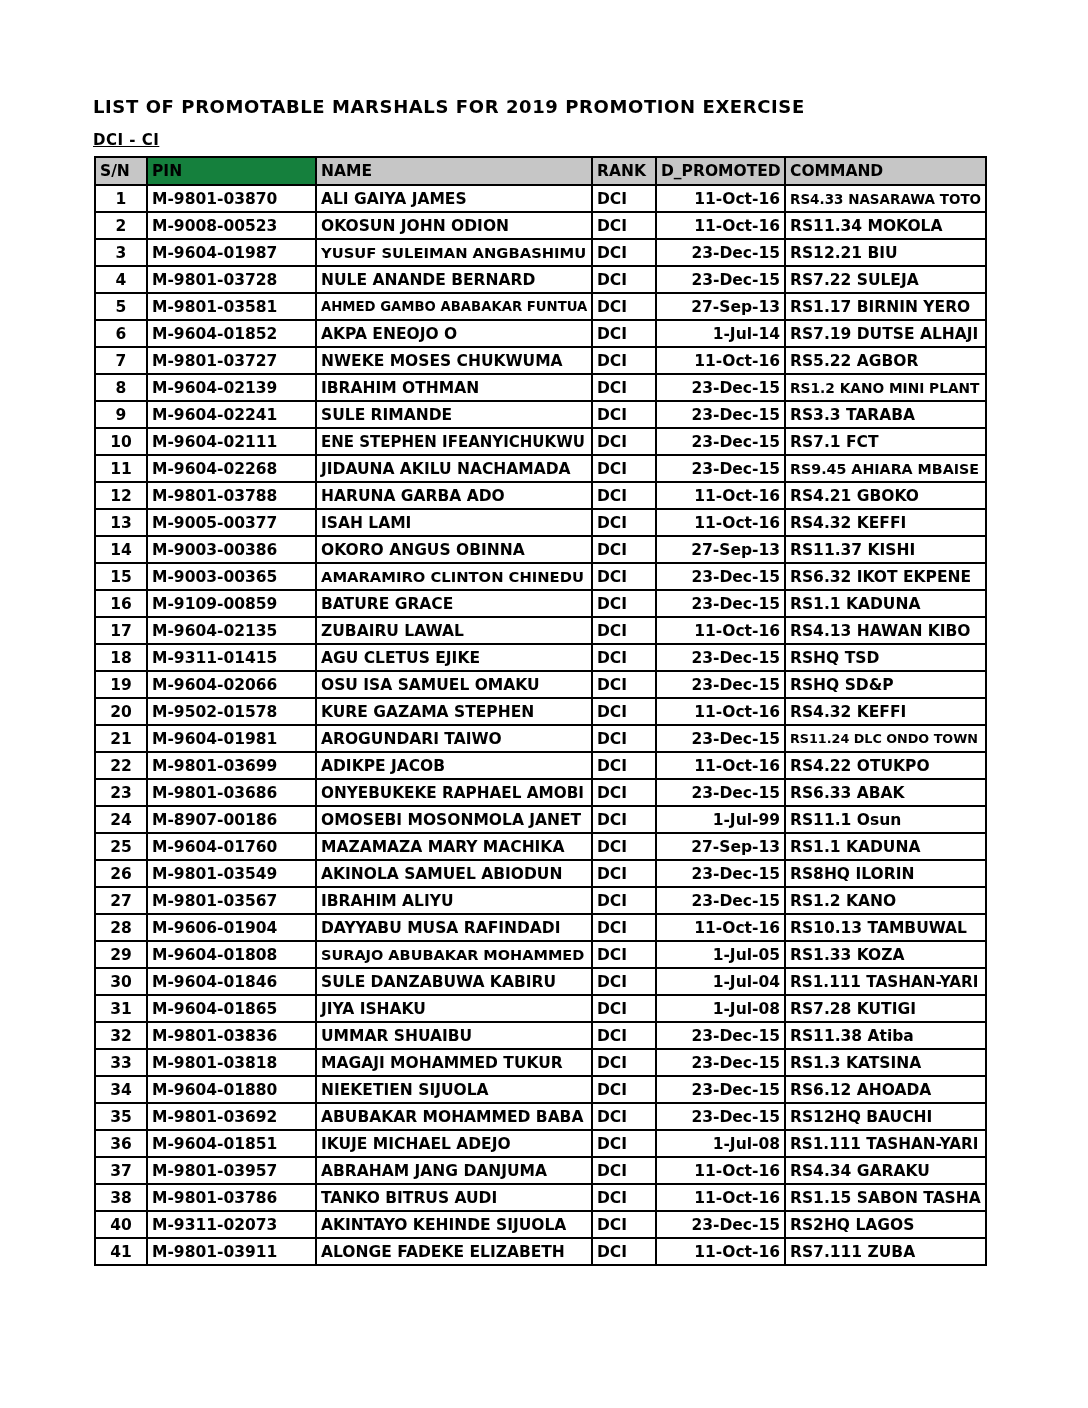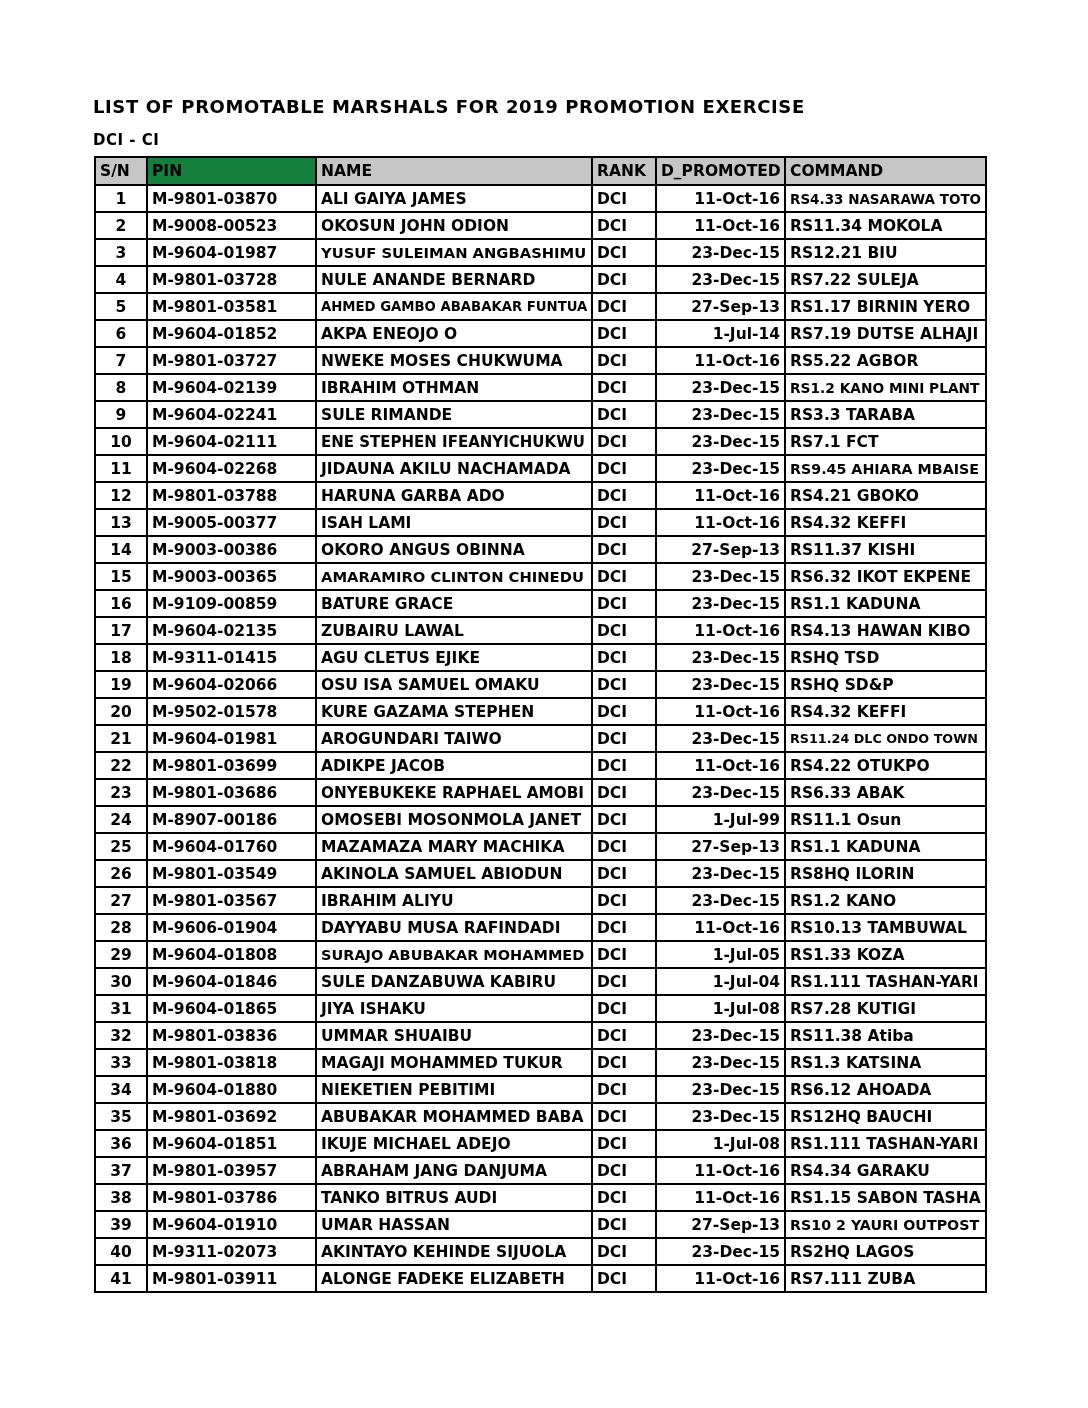--- a/index.html
+++ b/index.html
@@ -28,20 +28,21 @@
   }
   .subtitle {
     position: absolute;
     left: 93px;
     top: 131px;
     font-size: 15px;
     font-weight: 700;
     letter-spacing: 0.5px;
     color: #000;
     white-space: nowrap;
+    text-decoration: underline;
   }
   table.roster {
     position: absolute;
     left: 94px;
     top: 156px;
     border-collapse: collapse;
     table-layout: fixed;
     width: 891px;
     border: 1px solid #b91c1c;
   }
@@ -361,21 +362,21 @@
       <td class="c-sn">33</td>
       <td class="c-pin">M-9801-03818</td>
       <td class="c-name">MAGAJI MOHAMMED TUKUR</td>
       <td class="c-rank">DCI</td>
       <td class="c-date">23-Dec-15</td>
       <td class="c-cmd">RS1.3 KATSINA</td>
     </tr>
         <tr>
       <td class="c-sn">34</td>
       <td class="c-pin">M-9604-01880</td>
-      <td class="c-name">NIEKETIEN PEBITIMI</td>
+      <td class="c-name">NIEKETIEN SIJUOLA</td>
       <td class="c-rank">DCI</td>
       <td class="c-date">23-Dec-15</td>
       <td class="c-cmd">RS6.12 AHOADA</td>
     </tr>
         <tr>
       <td class="c-sn">35</td>
       <td class="c-pin">M-9801-03692</td>
       <td class="c-name">ABUBAKAR MOHAMMED BABA</td>
       <td class="c-rank">DCI</td>
       <td class="c-date">23-Dec-15</td>
@@ -399,28 +400,20 @@
     </tr>
         <tr>
       <td class="c-sn">38</td>
       <td class="c-pin">M-9801-03786</td>
       <td class="c-name">TANKO BITRUS AUDI</td>
       <td class="c-rank">DCI</td>
       <td class="c-date">11-Oct-16</td>
       <td class="c-cmd">RS1.15 SABON TASHA</td>
     </tr>
         <tr>
-      <td class="c-sn">39</td>
-      <td class="c-pin">M-9604-01910</td>
-      <td class="c-name">UMAR HASSAN</td>
-      <td class="c-rank">DCI</td>
-      <td class="c-date">27-Sep-13</td>
-      <td class="c-cmd" style="font-size: 14.25px;">RS10 2 YAURI OUTPOST</td>
-    </tr>
-        <tr>
       <td class="c-sn">40</td>
       <td class="c-pin">M-9311-02073</td>
       <td class="c-name">AKINTAYO KEHINDE SIJUOLA</td>
       <td class="c-rank">DCI</td>
       <td class="c-date">23-Dec-15</td>
       <td class="c-cmd">RS2HQ LAGOS</td>
     </tr>
         <tr>
       <td class="c-sn">41</td>
       <td class="c-pin">M-9801-03911</td>

